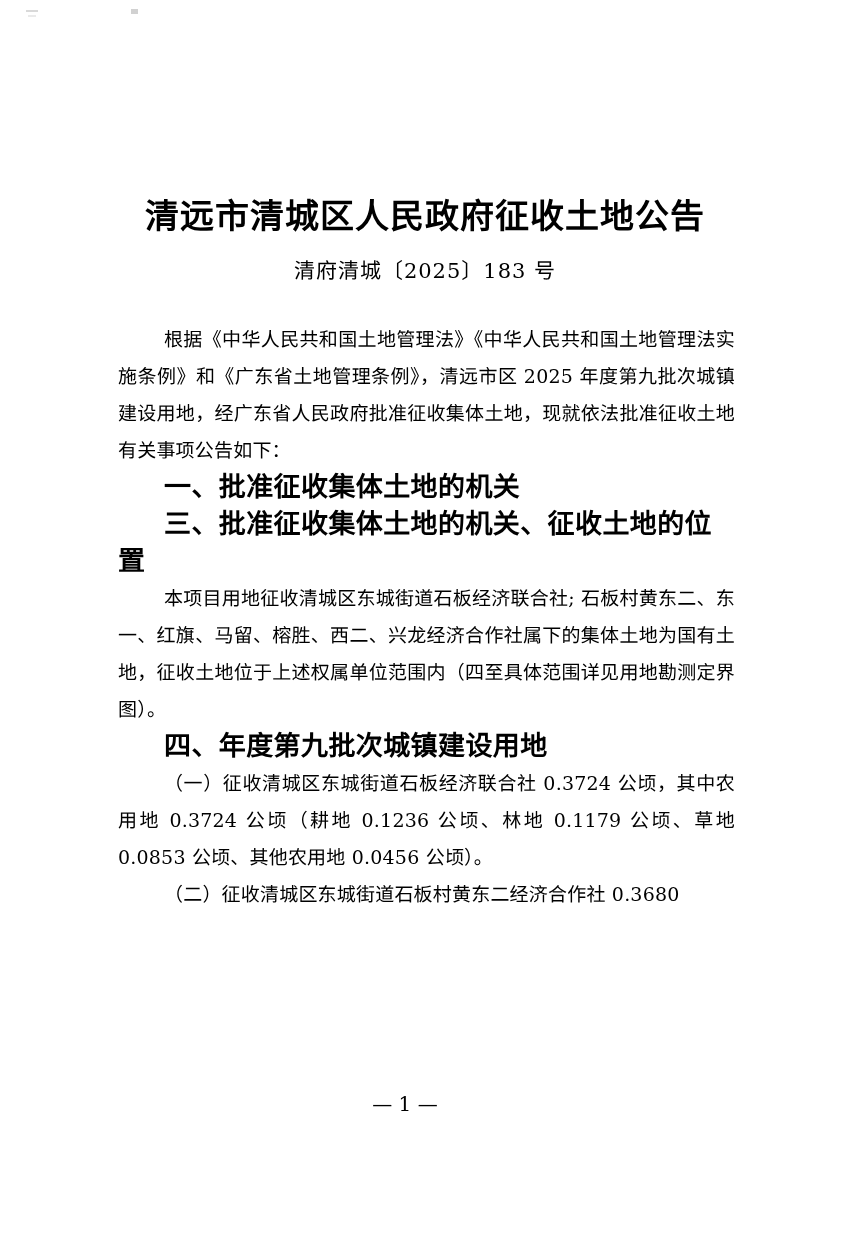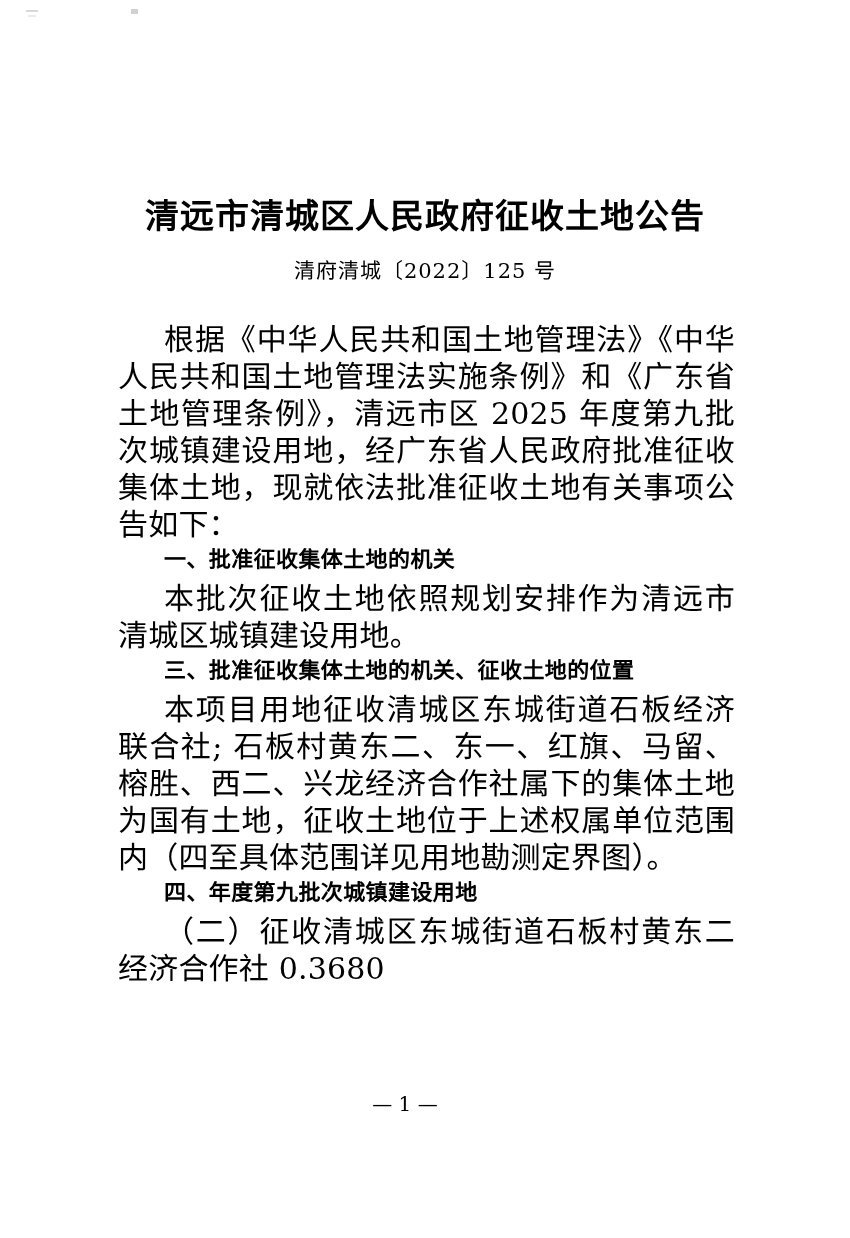--- a/index.html
+++ b/index.html
@@ -59,36 +59,36 @@
 
   .body-block {
     position: absolute;
     left: 118px;
     top: 313px;
     width: 617px;
   }
 
   p.para {
     margin: 0;
-    font-size: 30px;
+    font-size: 19px;
     line-height: 37px;
     text-align: justify;
     text-justify: inter-character;
     text-indent: 46px;
     letter-spacing: 0.2px;
   }
 
   p.heading {
     margin: 0;
-    font-size: 22px;
+    font-size: 27px;
     line-height: 37px;
     font-weight: bold;
     text-indent: 46px;
     letter-spacing: 0.4px;
-    font-family: Liberation Mono, monospace;
+    font-family: Liberation Serif, serif;
   }
 
   .page-number {
     position: absolute;
     left: 0;
     right: 0;
     top: 1082px;
     text-align: center;
     font-size: 20px;
     line-height: 28px;
@@ -100,33 +100,33 @@
 <body>
 
 <div id="page">
 
   <span class="scan-mark m1"></span>
   <span class="scan-mark m2"></span>
   <span class="scan-mark m3"></span>
 
   <h1 class="doc-title">清远市清城区人民政府征收土地公告</h1>
 
-  <div class="doc-number">清府清城〔2022〕125 号</div>
+  <div class="doc-number">清府清城〔2025〕183 号</div>
 
   <div class="body-block">
 
     <p class="para">根据《中华人民共和国土地管理法》《中华人民共和国土地管理法实施条例》和《广东省土地管理条例》，清远市区 2025 年度第九批次城镇建设用地，经广东省人民政府批准征收集体土地，现就依法批准征收土地有关事项公告如下：</p>
 
     <p class="heading">一、批准征收集体土地的机关</p>
 
-    <p class="para">本批次征收土地依照规划安排作为清远市清城区城镇建设用地。</p>
 
     <p class="heading">三、批准征收集体土地的机关、征收土地的位置</p>
     <p class="para">本项目用地征收清城区东城街道石板经济联合社; 石板村黄东二、东一、红旗、马留、榕胜、西二、兴龙经济合作社属下的集体土地为国有土地，征收土地位于上述权属单位范围内（四至具体范围详见用地勘测定界图）。</p>
 
     <p class="heading">四、年度第九批次城镇建设用地</p>
+    <p class="para">（一）征收清城区东城街道石板经济联合社 0.3724 公顷，其中农用地 0.3724 公顷（耕地 0.1236 公顷、林地 0.1179 公顷、草地 0.0853 公顷、其他农用地 0.0456 公顷）。</p>
     <p class="para">（二）征收清城区东城街道石板村黄东二经济合作社 0.3680</p>
 
   </div>
 
   <div class="page-number">— 1 —</div>
 
 </div>
 
 </body></html>

